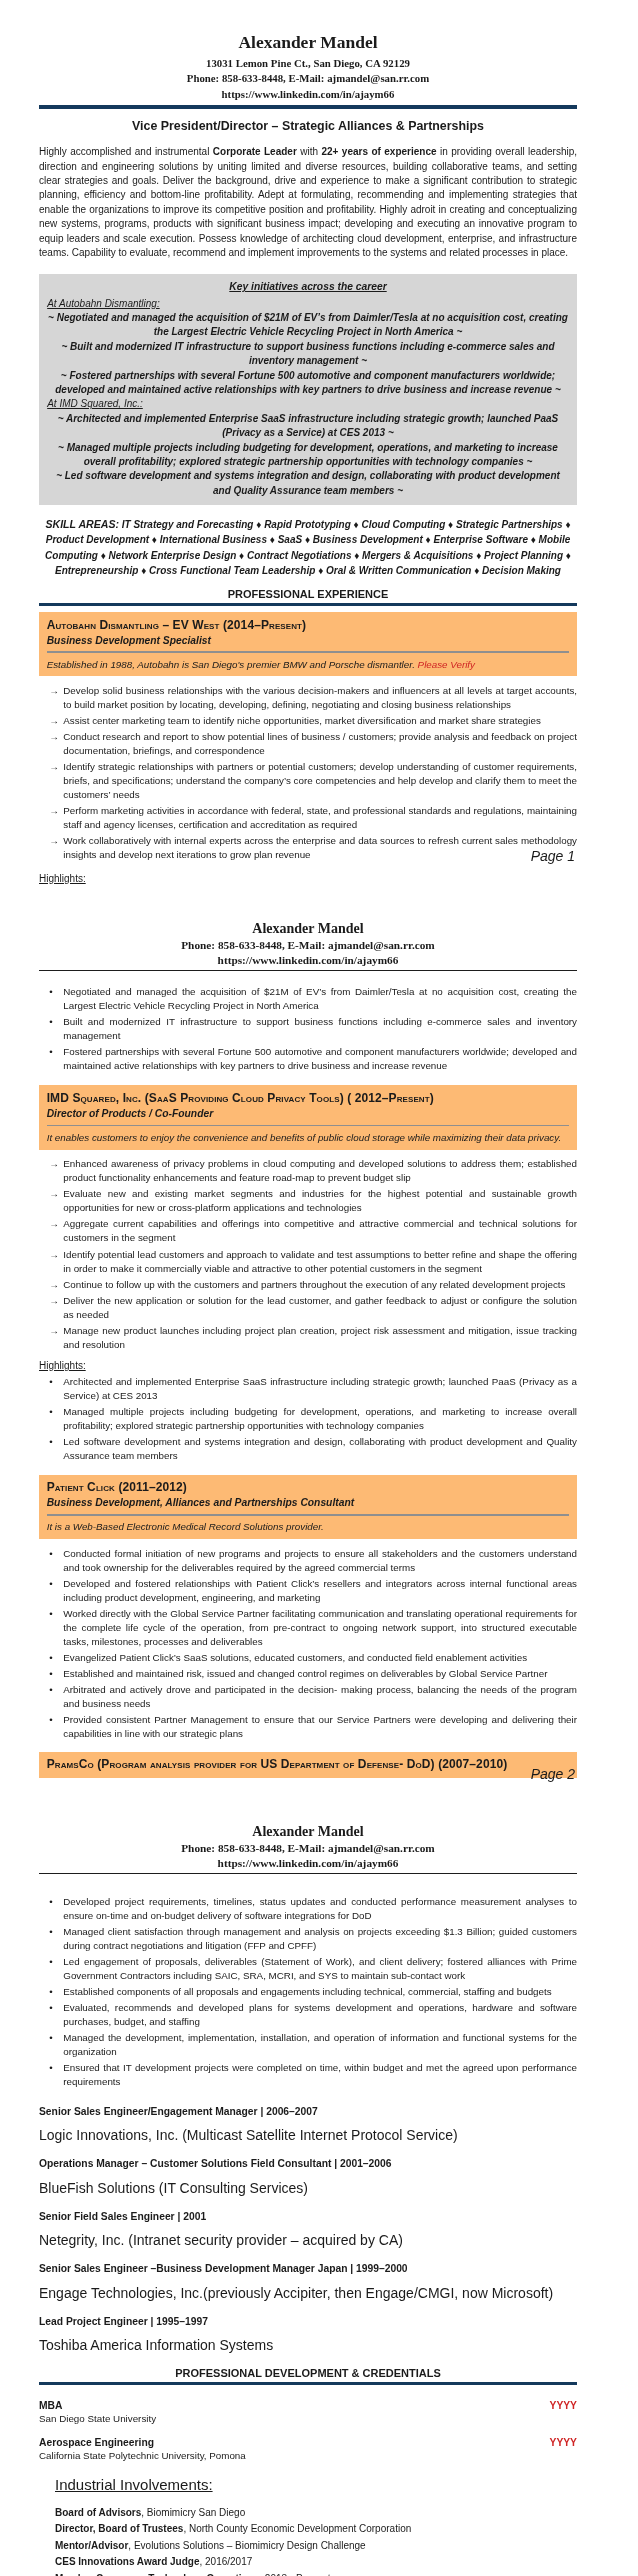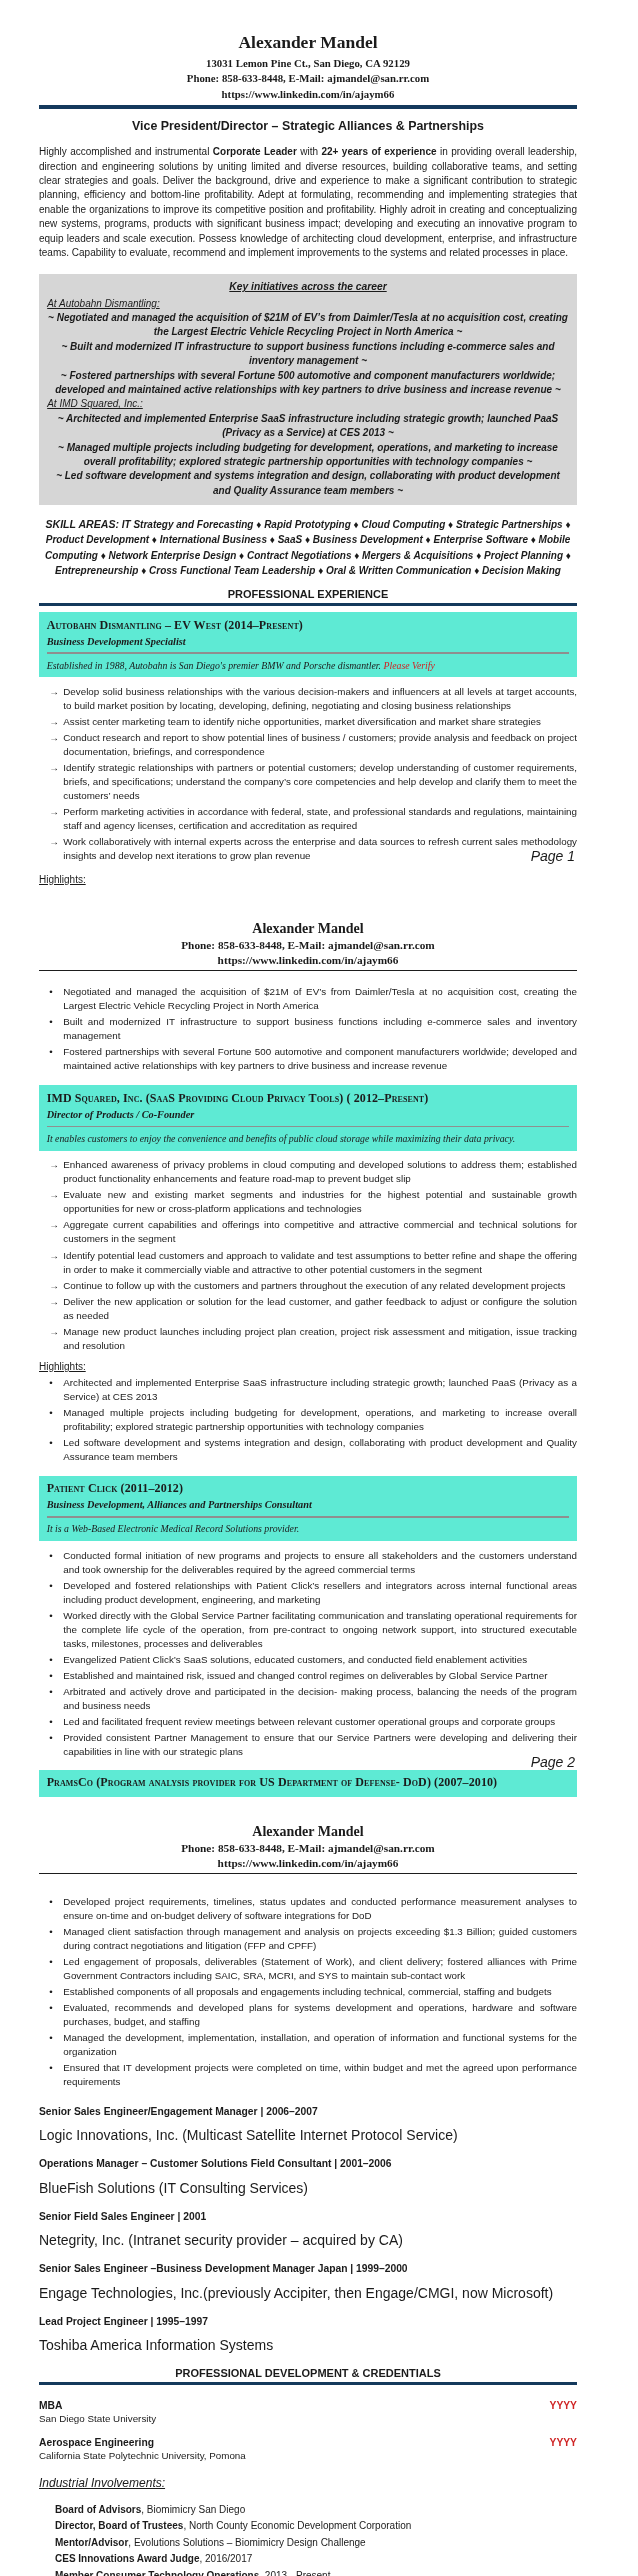--- a/index.html
+++ b/index.html
@@ -16,52 +16,52 @@
   .summary{margin-top:12.4px;font-size:10px;line-height:14.4px;text-align:justify;}
   .graybox{background:#d6d6d6;margin-top:13.4px;padding:6.2px 8.2px 7.2px;font-size:10px;line-height:14.4px;}
   .ki-title{text-align:center;font-weight:bold;font-style:italic;font-size:10.3px;margin-bottom:2.1px;}
   .ki-title span{text-decoration:underline;text-align:right;}
   .ki-label{font-style:italic;font-size:10px;}
   .ki-label span{text-decoration:underline;}
   .ki-item{text-align:center;font-weight:bold;font-style:italic;}
   .skills{margin-top:11.3px;text-align:center;font-style:italic;font-weight:bold;font-size:10px;line-height:15.5px;}
   .skills .lbl{font-size:10.6px;}
   .sec-head{margin-top:9.3px;text-align:center;font-weight:bold;font-size:11px;}
-  .co-box{background:#5eead4;margin-top:6.2px;padding:5.7px 7.7px 6.7px;font-family:Liberation Serif, serif;}
+  .co-box{background:#fdba74;margin-top:6.2px;padding:5.7px 7.7px 6.7px;}
   .co-name{font-weight:bold;font-variant:small-caps;font-size:12px;letter-spacing:0.1px;}
   .co-role{font-weight:bold;font-style:italic;font-size:10.3px;margin-top:3.1px;}
   .co-div{height:1.5px;background:#8f8f8f;margin:5.7px 0;}
   .co-about{font-style:italic;font-size:9.8px;}
   .red{color:#cf2424;}
   .bullets{margin-top:7.7px;font-size:9.8px;line-height:14px;}
   .b-row{display:flex;margin-bottom:2.1px;}
   .b-row .mk{flex:0 0 14px;margin-left:10.3px;}
   .arrow .mk::before{content:"\2192";}
   .dot .mk::before{content:"\2022";}
   .b-row .tx{flex:1;text-align:justify;}
   .hl-label{margin-top:10.3px;font-size:10px;}
   .hl-label span{text-decoration:underline;}
   .pgfoot{position:absolute;right:39px;bottom:39px;font-style:italic;font-size:14px;}
-  .pgfoot.low{bottom:36px;}
+  .pgfoot.low{bottom:24px;}
   
   .doc-name2{font-family:"Liberation Serif",serif;font-weight:bold;font-size:14px;text-align:center;padding-top:17.5px;}
   .doc-line2{font-family:"Liberation Serif",serif;font-weight:bold;font-size:11.3px;text-align:center;margin-top:2.6px;}
   .gap-top{margin-top:13.4px;}
   
   .roles{margin-top:15.5px;}
   .role{margin-bottom:14px;}
   .role-t{font-weight:bold;font-size:10.3px;line-height:13.4px;}
   .role-c{font-size:14px;margin-top:9px;}
   .edu{margin-top:15.5px;}
   .edu-item{margin-bottom:12.4px;}
   .edu-row{display:flex;justify-content:space-between;}
   .edu-deg{font-weight:bold;font-size:10.3px;}
   .edu-year{font-weight:bold;font-size:10.3px;}
   .edu-school{font-size:9.8px;margin-top:2.1px;}
-  .ind-label{font-style:italic;font-size:12px;margin-top:15.5px;}
+  .ind-label{font-size:15px;margin-top:15.5px;margin-left:16px;}
   .ind-label span{text-decoration:underline;}
   .inv{margin-top:11.3px;font-size:10px;line-height:16.5px;}
   .inv-b{font-weight:bold;padding-left:16px;}
 </style>
 </head>
 <body>
 
 <div class="page">
   <div class="inner">
     <div class="doc-name1">Alexander Mandel</div>
@@ -263,24 +263,20 @@
         <div class="b-row">
           <span class="mk"></span>
           <span class="tx">Established and maintained risk, issued and changed control regimes on deliverables by Global Service Partner</span>
         </div>
 
         <div class="b-row">
           <span class="mk"></span>
           <span class="tx">Arbitrated and actively drove and participated in the decision- making process, balancing the needs of the program and  business needs</span>
         </div>
 
-        <div class="b-row">
-          <span class="mk"></span>
-          <span class="tx">Led and facilitated frequent review meetings between relevant customer operational groups and corporate groups</span>
-        </div>
 
 
         <div class="b-row">
           <span class="mk"></span>
           <span class="tx">Provided consistent Partner Management to ensure that our Service Partners were developing and delivering their capabilities in line with our strategic plans</span>
         </div>
       </div>
 
     <div class="co-box" style="margin-top:10.3px;">
       <div class="co-name">PramsCo (Program analysis provider for US Department of Defense- DoD) (2007–2010)</div>

